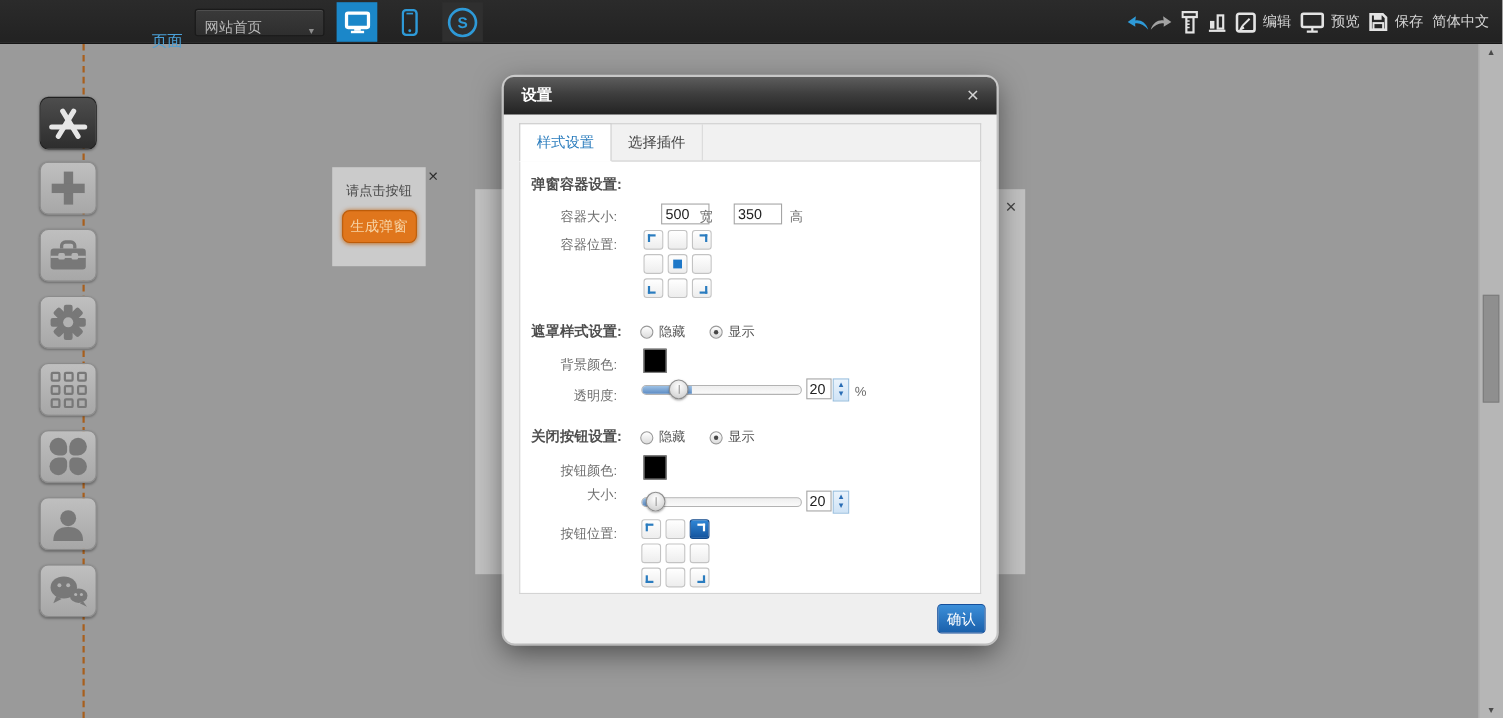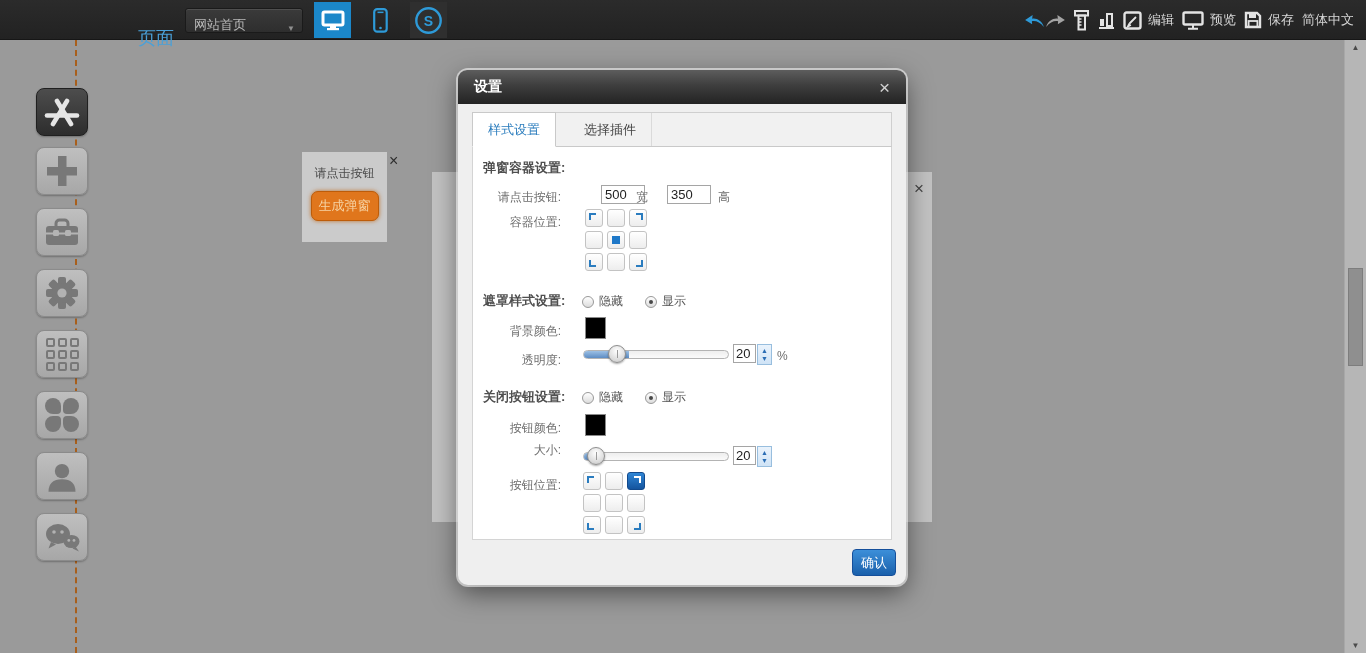--- a/index.html
+++ b/index.html
@@ -4,21 +4,21 @@
 <style>
   * { margin:0; padding:0; box-sizing:border-box; }
   html,body { width:1366px; height:653px; overflow:hidden; }
   body { font-family:"Liberation Sans","DejaVu Sans",sans-serif; }
   #page { position:relative; width:1366px; height:653px; background:#9a9a9a; overflow:hidden; }
 
   
   .topbar { position:absolute; left:0; top:0; width:100%; height:40px;
     background:linear-gradient(#2b2b2b,#222); border-bottom:1px solid #161616; z-index:50; }
   .tb-left { position:absolute; left:138px; top:0; height:40px; display:flex; align-items:center; gap:11px; }
-  .page-label { color:#4aa0d8; font-size:18px;margin-top:36px; }
+  .page-label { color:#4aa0d8; font-size:14px;margin-top:36px; }
   .page-select { position:relative; width:118px; height:25px; background:linear-gradient(#3a3a3a,#2e2e2e);
     border:1px solid #1a1a1a; box-shadow:inset 0 1px 0 #4f4f4f; border-radius:3px;
     color:#b9b9b9; font-size:13px; line-height:23px; padding:4px 8px; cursor:pointer; }
   .page-select .caret { position:absolute; right:7px; top:8px; font-size:8px; color:#8f8f8f; }
   .dev-btn { width:37px; height:36px; display:flex; align-items:center; justify-content:center; cursor:pointer; }
   .dev-btn.active { background:#1b87c9; }
   .dev-btn.dim { background:#2f2f2f; }
   .tb-right { position:absolute; right:12px; top:0; height:40px; display:flex; align-items:center; }
   .tb-item { display:flex; align-items:center; gap:6px; color:#d6d6d6; font-size:13px; cursor:pointer; }
   .tb-item.mgl { margin-left:8px; }
@@ -67,21 +67,21 @@
 
   
   .modal { position:absolute; left:458px; top:30px; width:448px; height:515px; background:#efefef;
     border-radius:10px; z-index:10;
     box-shadow:0 0 0 2px rgba(255,255,255,.55), 0 8px 26px rgba(0,0,0,.5); }
   .modal-header { height:34px; border-radius:9px 9px 0 0; display:flex; align-items:center; padding:0 16px;
     background:linear-gradient(180deg,#5d5d5d 0%,#3e3e3e 45%,#232323 100%); }
   .modal-title { color:#fff; font-size:14px; font-weight:bold; }
   .modal-close { margin-left:auto; color:#d2d2d2; font-size:19px; line-height:1; cursor:pointer; }
   .tabs { position:absolute; left:14px; right:14px; top:42px; height:35px; display:flex;
-    background:#f1f1f1; border:1px solid #cfcfcf; border-bottom:1px solid #c9c9c9;gap:13px; }
+    background:#f1f1f1; border:1px solid #cfcfcf; border-bottom:1px solid #c9c9c9; }
   .tab { padding:0 15px; line-height:33px; font-size:13px; color:#444; cursor:pointer; }
   .tab.active { background:#fff; margin:-1px 0 -1px -1px; border:1px solid #c9c9c9; border-bottom:1px solid #fff;
     color:#2a7cbd; }
   .tab.inactive { border-right:1px solid #dadada; }
   .tab-panel { position:absolute; left:14px; right:14px; top:77px; height:393px; background:#fff;
     border:1px solid #d4d4d4; border-top:none; overflow:hidden; }
 
   .sec-title { position:absolute; left:10px; font-size:13px; font-weight:bold; color:#4f4f4f; }
   .flabel { position:absolute; left:0; width:88px; text-align:right; font-size:12px; color:#6e6e6e; }
   .unit { position:absolute; font-size:12px; color:#6e6e6e; }
@@ -348,21 +348,21 @@
       </div>
 
       <div class="tabs">
         <span class="tab active">样式设置</span>
         <span class="tab inactive">选择插件</span>
       </div>
 
       <div class="tab-panel">
 
         <div class="sec-title" style="top:12px">弹窗容器设置:</div>
-        <div class="flabel" style="top:42px">请点击按钮:</div>
+        <div class="flabel" style="top:42px">容器大小:</div>
         <input class="txt-input" style="left: 112px; top: 38px; margin-left: 16px;" value="500">
         <span class="unit" style="left:163px;top:42px">宽</span>
         <input class="txt-input" style="left: 194px; top: 38px;" value="350">
         <span class="unit" style="left:245px;top:42px">高</span>
 
         <div class="flabel" style="top:67px">容器位置:</div>
         <div class="pgrid" style="left:112px;top:62px">
           <span class="pcell">
               <i class="corner tl"></i>
             </span>

